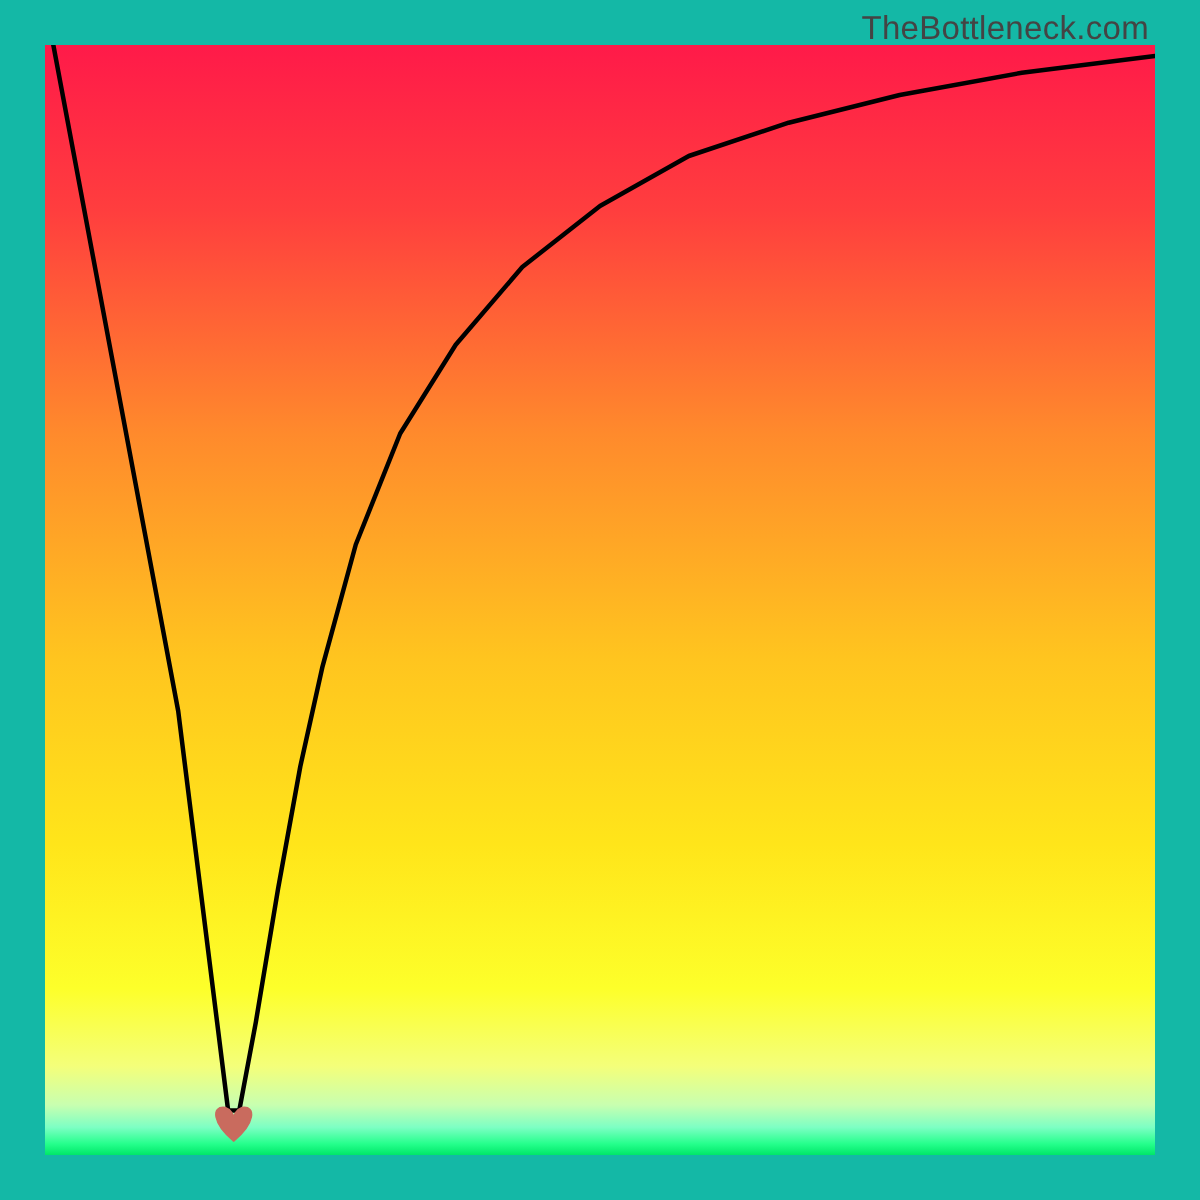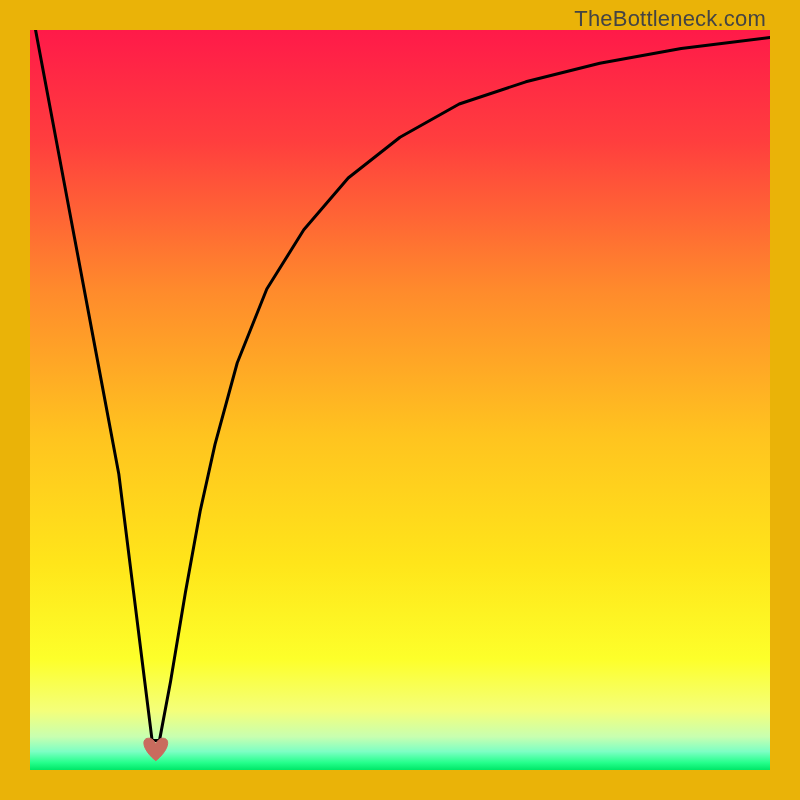--- a/index.html
+++ b/index.html
@@ -7,21 +7,21 @@
     padding: 0;
     width: 800px;
     height: 800px;
     overflow: hidden;
     background: #000;
   }
   .frame {
     position: relative;
     width: 800px;
     height: 800px;
-    background: #eab308;
+    background: #14b8a6;
   }
   .plot-area {
     position: absolute;
     left: 30px;
     top: 30px;
     width: 740px;
     height: 740px;
   }
   .watermark {
     position: absolute;

